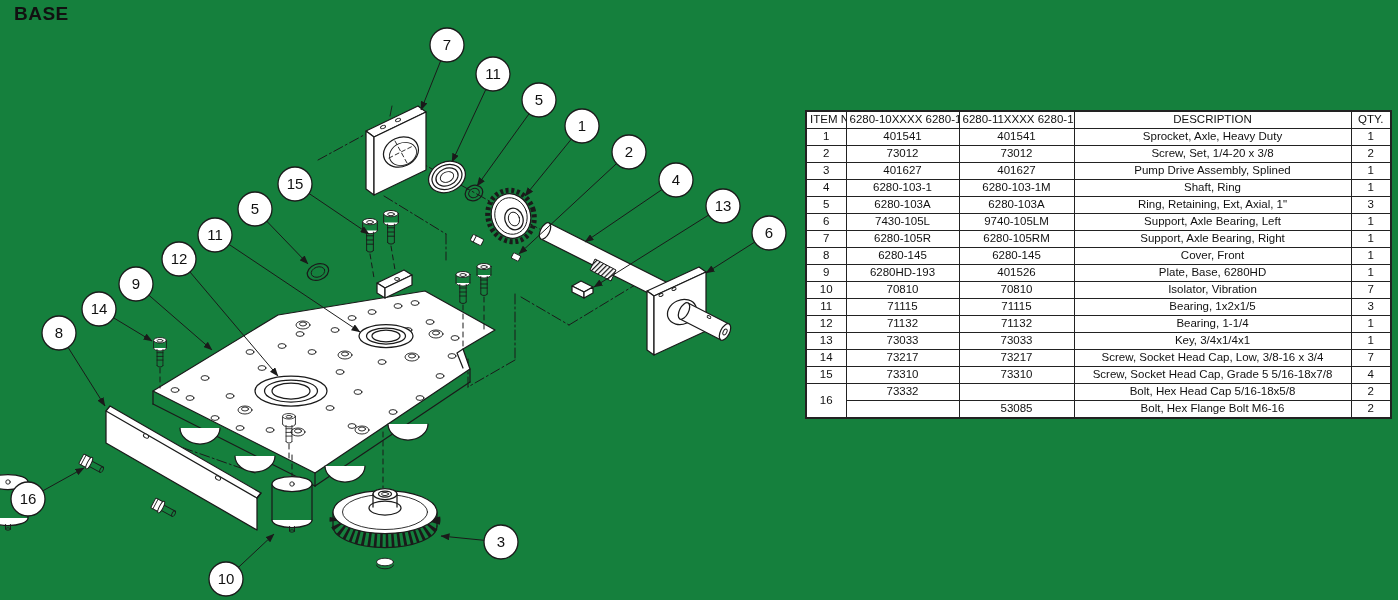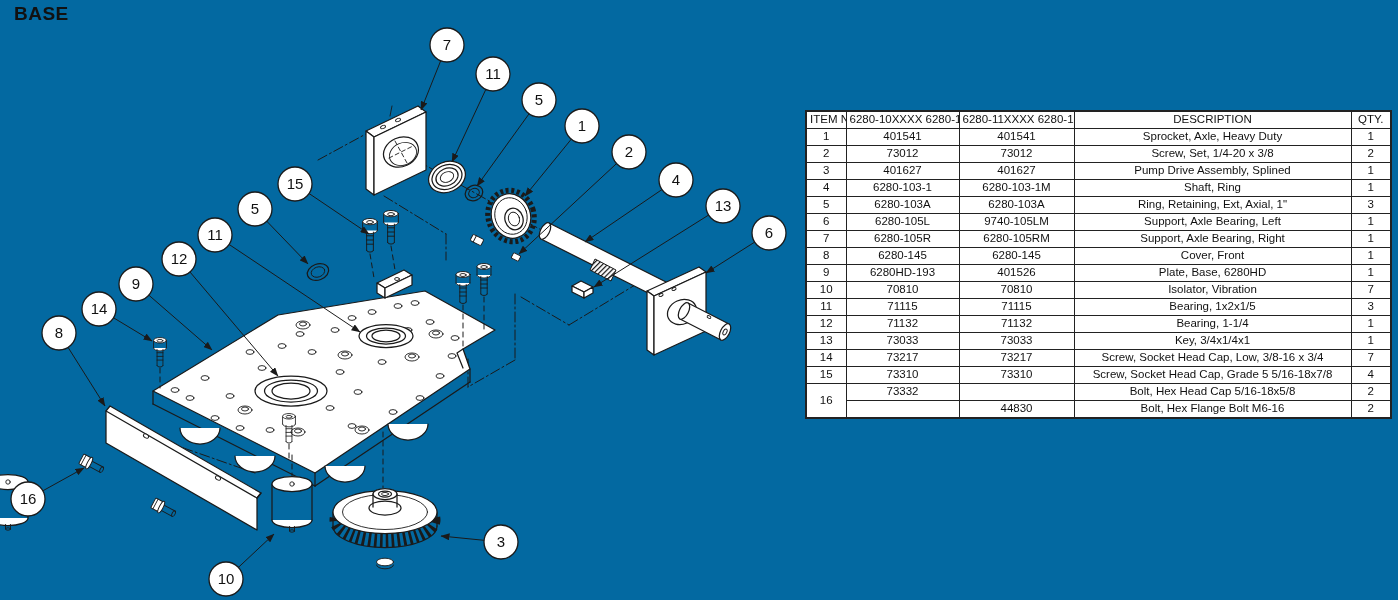--- a/index.html
+++ b/index.html
@@ -1,16 +1,16 @@
 <!DOCTYPE html>
 <html><head>
 <meta charset="utf-8">
 <style>
   html,body{margin:0;padding:0;background:#fff;}
-  .stage{position:relative;width:1398px;height:600px;background:#0369a1;overflow:hidden;
+  .stage{position:relative;width:1398px;height:600px;background:#15803d;overflow:hidden;
          font-family:"Liberation Sans",sans-serif;color:#111;}
   .title{position:absolute;left:14px;top:3px;font-size:19px;font-weight:bold;letter-spacing:.5px;}
   .diagram{position:absolute;left:0;top:0;}
 
   
   .tablewrap{position:absolute;left:805px;top:110px;}
   table.parts{border-collapse:collapse;table-layout:fixed;width:585px;background:#fff;}
   table.parts,table.parts th,table.parts td{border:1.5px solid #222;}
   table.parts{border-width:2px;}
   table.parts th,table.parts td{font-size:11.5px;font-weight:400;line-height:1.18;
@@ -483,21 +483,21 @@
           </tr>
         <tr>
             <td class="c">5</td>
             <td class="c">6280-103A</td>
             <td class="c">6280-103A</td>
             <td class="l">Ring, Retaining, Ext, Axial, 1"</td>
             <td class="c">3</td>
           </tr>
         <tr>
             <td class="c">6</td>
-            <td class="c">6280-105L</td>
+            <td class="c">7430-105L</td>
             <td class="c">9740-105LM</td>
             <td class="l">Support, Axle Bearing, Left</td>
             <td class="c">1</td>
           </tr>
         <tr>
             <td class="c">7</td>
             <td class="c">6280-105R</td>
             <td class="c">6280-105RM</td>
             <td class="l">Support, Axle Bearing, Right</td>
             <td class="c">1</td>
@@ -560,21 +560,21 @@
           </tr>
         <tr>
             <td class="c" rowspan="2">16</td>
             <td class="c">73332</td>
             <td class="c"></td>
             <td class="l">Bolt, Hex Head Cap 5/16-18x5/8</td>
             <td class="c">2</td>
           </tr>
         <tr>
             <td class="c"></td>
-            <td class="c">44830</td>
+            <td class="c">53085</td>
             <td class="l">Bolt, Hex Flange Bolt M6-16</td>
             <td class="c">2</td>
           </tr>
       </tbody>
     </table>
   </div>
 
 </div>
 
 </body></html>

